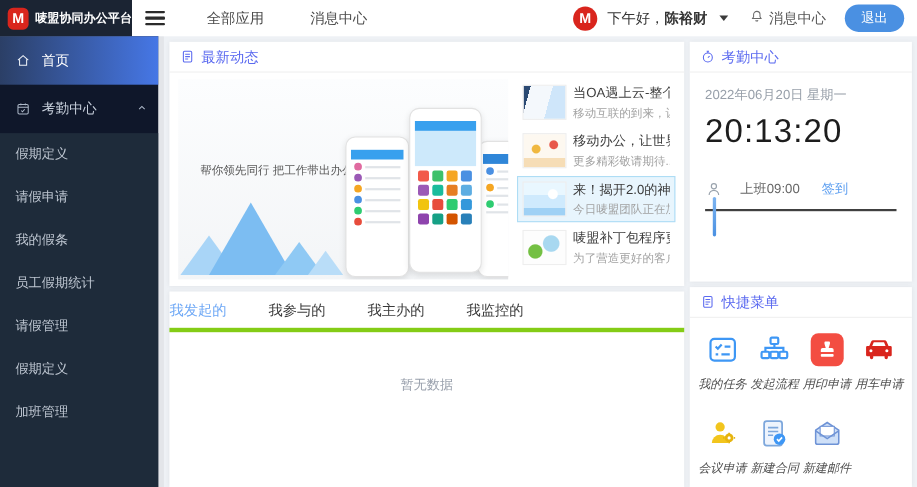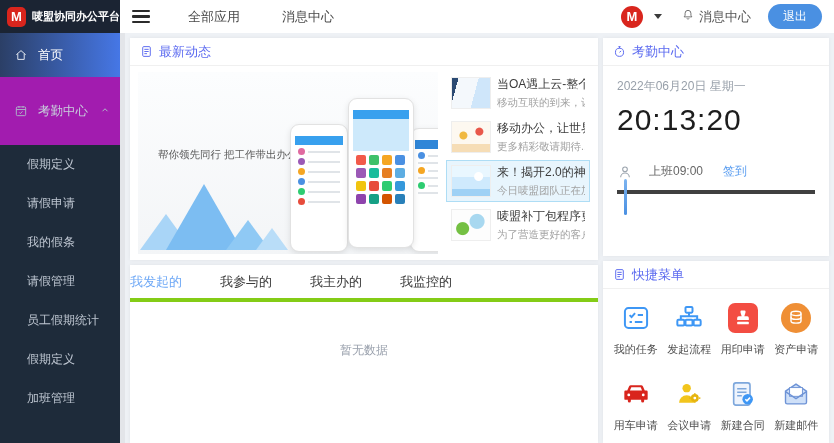--- a/index.html
+++ b/index.html
@@ -25,29 +25,29 @@
   .caret-down { width:0; height:0; border-left:4.5px solid transparent; border-right:4.5px solid transparent;
     border-top:5px solid #3b3b3b; margin:0 2px; cursor:pointer; }
   .bell-wrap { display:flex; align-items:flex-start; gap:4px; margin-left:8px; cursor:pointer; }
   .bell-wrap svg { width:14px; height:14px; }
   .msg-label { font-size:13px; color:#555; white-space:nowrap; }
   .logout-btn { background:#4a90e2; color:#fff; font-size:12px; border:none; padding:4px 15px;
     border-radius:13px; margin-left:8px; cursor:pointer; white-space:nowrap; }
 
   
   .app-body { display:flex; height:410px; }
-  .sidebar { width:120px; background:#a21caf; display:flex; flex-direction:column; flex-shrink:0;gap:12px; }
+  .sidebar { width:144px; background:#0f172a; display:flex; flex-direction:column; flex-shrink:0; }
   .side-item { height:44px; display:flex; align-items:center; padding-left:14px; gap:10px;
     color:#c8d0dc; font-size:12.5px; cursor:pointer; white-space:nowrap; }
   .side-item svg { width:14px; height:14px; flex-shrink:0; }
   .side-item.active { background:linear-gradient(90deg,#2b3f66,#4677e6); color:#fff; }
   .chev { margin-left:auto; margin-right:10px; }
   .chev svg { width:10px; height:10px; }
   .submenu { background:#1e2b3a; flex:1; }
-  .sub-item { height:39px; display:flex; align-items:center; padding-left:27px; color:#bfc7d2;
+  .sub-item { height:39px; display:flex; align-items:center; padding-left:14px; color:#bfc7d2;
     font-size:12px; cursor:pointer; white-space:nowrap; }
 
   .content { flex:1; padding:5px 5px 0 10px; display:flex; gap:5px; position:relative; overflow:hidden; }
   .v-scroll { position:absolute; left:0; top:0; bottom:0; width:5px; background:#e3e5e9; }
   .col-left { width:468px; display:flex; flex-direction:column; gap:5px; flex-shrink:0; }
   .col-right { flex:1; display:flex; flex-direction:column; gap:5px; }
   .card { background:#fff; box-shadow:0 0 4px rgba(0,0,0,.06); }
   .card-header { height:28px; display:flex; align-items:center; gap:6px; padding:0 10px;
     border-bottom:1px solid #f0f0f0; color:#5b6af0; font-size:13px; }
   .card-header svg { width:13px; height:13px; flex-shrink:0; }
@@ -104,29 +104,29 @@
 
   
   .att-card { height:218px; }
   .att-body { padding:12px 14px 0; }
   .att-date { color:#98a0aa; font-size:12px; }
   .att-time { font-size:30px; color:#1d1d1d; margin-top:8px; letter-spacing:1px; }
   .timeline { margin-top:16px; position:relative; }
   .t-line { position:absolute; left:7px; top:26px; width:3px; height:36px;
     background:linear-gradient(#7db4f0,#4a90e2); border-radius:2px; }
   .t-row { display:flex; align-items:center; padding:10px 0; }
-  .t-row.first { border-bottom:4px solid #404040; }
+  .t-row.first { border-bottom:2px solid #404040; }
   .t-row svg { width:16px; height:16px; flex-shrink:0; }
   .t-label { color:#666; font-size:12px; margin-left:16px; width:74px; white-space:nowrap; }
   .t-action { color:#5a9df0; font-size:12px; cursor:pointer; white-space:nowrap; }
 
   
   .qm-card { flex:1; }
   .qm-grid { display:grid; grid-template-columns:repeat(4,1fr); padding:14px 6px 0; row-gap:22px; }
-  .qm-item { display:flex; flex-direction:column; align-items:center; gap:9px; cursor:pointer; }
+  .qm-item { display:flex; flex-direction:column; align-items:center; gap:9px; cursor:pointer;font-style:italic; }
   .qm-icon { width:30px; height:30px; display:flex; align-items:center; justify-content:center; }
   .qm-icon svg { width:28px; height:28px; }
   .qm-box-red { background:#f34d42; border-radius:7px; }
   .qm-box-red svg, .qm-box-orange svg { width:20px; height:20px; }
   .qm-box-orange { background:#ef8f35; border-radius:50%; }
   .qm-label { font-size:11px; color:#4f4f4f; white-space:nowrap; }
 </style>
 </head>
 <body>
 
@@ -139,20 +139,21 @@
     <span></span>
       <span></span>
       <span></span>
   </div>
   <nav class="top-nav">
     <span class="nav-link">全部应用</span>
     <span class="nav-link">消息中心</span>
   </nav>
   <div class="top-right">
     <div class="avatar">M</div>
+    <span class="greeting"><span>下午好，</span><b>陈裕财</b></span>
     <span class="caret-down"></span>
     <span class="bell-wrap">
       <svg viewBox="0 0 24 24" fill="none" stroke="#6b6b6b" stroke-width="1.6">
         <path d="M12 4a5 5 0 0 1 5 5v3.5l1.6 2.7H5.4L7 12.5V9a5 5 0 0 1 5-5z"></path>
         <path d="M10.2 17.8a1.9 1.9 0 0 0 3.6 0"></path>
       </svg>
       <span class="msg-label">消息中心</span>
     </span>
     <button class="logout-btn">退出</button>
   </div>
@@ -178,22 +179,22 @@
       <span class="chev">
         <svg viewBox="0 0 24 24" fill="none" stroke="#aeb9c9" stroke-width="2.4">
             <path d="M6 15l6-6 6 6"></path>
           </svg>
       </span>
     </div>
     <div class="submenu">
       <div class="sub-item">假期定义</div>
       <div class="sub-item">请假申请</div>
       <div class="sub-item">我的假条</div>
+      <div class="sub-item">员工假期统计</div>
       <div class="sub-item">请假管理</div>
-      <div class="sub-item">员工假期统计</div>
       <div class="sub-item">假期定义</div>
       <div class="sub-item">加班管理</div>
     </div>
   </aside>
 
   <div class="content">
     <div class="v-scroll"></div>
 
     <div class="col-left">
 
@@ -396,30 +397,20 @@
           <div class="qm-item">
             <span class="qm-icon qm-box-red">
                 <svg viewBox="0 0 24 24" fill="#fff">
               <path d="M10 3h4a1 1 0 0 1 1 1v1.5L13.6 10H17a2 2 0 0 1 2 2v2.5H5V12a2 2 0 0 1 2-2h3.4L9 5.5V4a1 1 0 0 1 1-1z"></path>
               <rect x="5" y="16.5" width="14" height="3" rx="1"></rect>
             </svg>
               </span>
             <span class="qm-label">用印申请</span>
           </div>
           <div class="qm-item">
-            <span class="qm-icon qm-box-orange">
-                <svg viewBox="0 0 24 24" fill="none" stroke="#fff" stroke-width="1.7">
-              <ellipse cx="12" cy="6.5" rx="6" ry="2.6"></ellipse>
-              <path d="M6 6.5v4.5c0 1.4 2.7 2.6 6 2.6s6-1.2 6-2.6V6.5"></path>
-              <path d="M6 11v4.5c0 1.4 2.7 2.6 6 2.6s6-1.2 6-2.6V11"></path>
-            </svg>
-              </span>
-            <span class="qm-label">资产申请</span>
-          </div>
-          <div class="qm-item">
             <span class="qm-icon">
                 <svg viewBox="0 0 24 24">
               <path fill="#d9251d" d="M4.5 9L6 5.5A1.8 1.8 0 0 1 7.6 4.5h8.8A1.8 1.8 0 0 1 18 5.5L19.5 9H21a1 1 0 0 1 1 1v6a1 1 0 0 1-1 1h-2v1a1.3 1.3 0 0 1-2.6 0v-1H7.6v1A1.3 1.3 0 0 1 5 18v-1H3a1 1 0 0 1-1-1v-6a1 1 0 0 1 1-1z"></path>
               <path fill="#fff" d="M6.8 9L8 6.2h8L17.2 9z"></path>
               <circle cx="5.8" cy="12.8" r="1.2" fill="#fff"></circle>
                   <circle cx="18.2" cy="12.8" r="1.2" fill="#fff"></circle>
             </svg>
               </span>
             <span class="qm-label">用车申请</span>
           </div>

